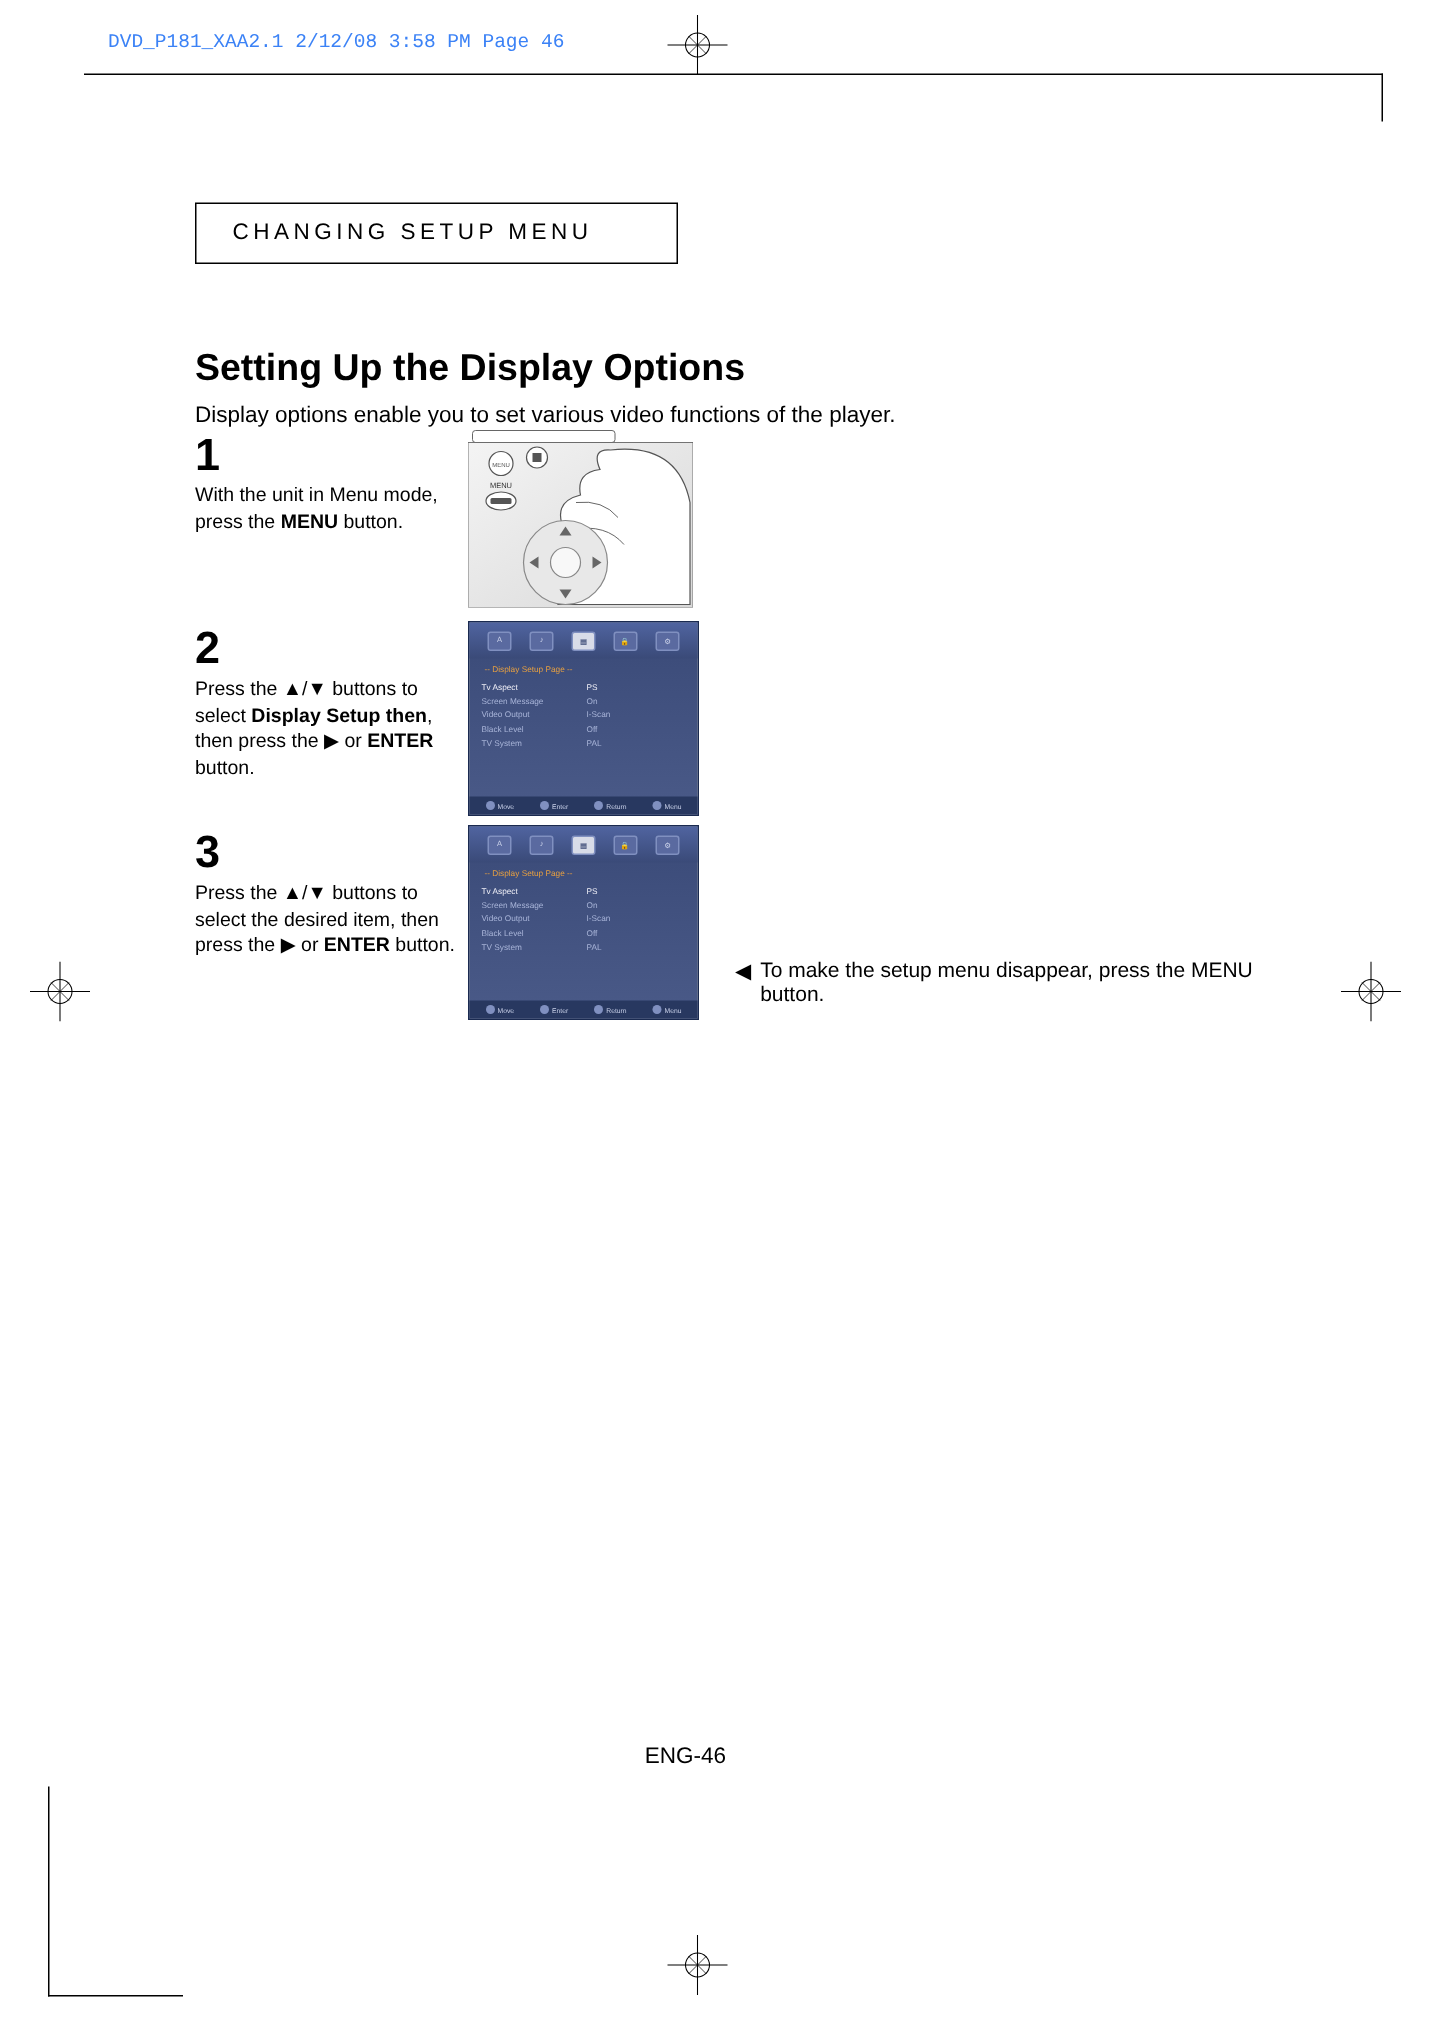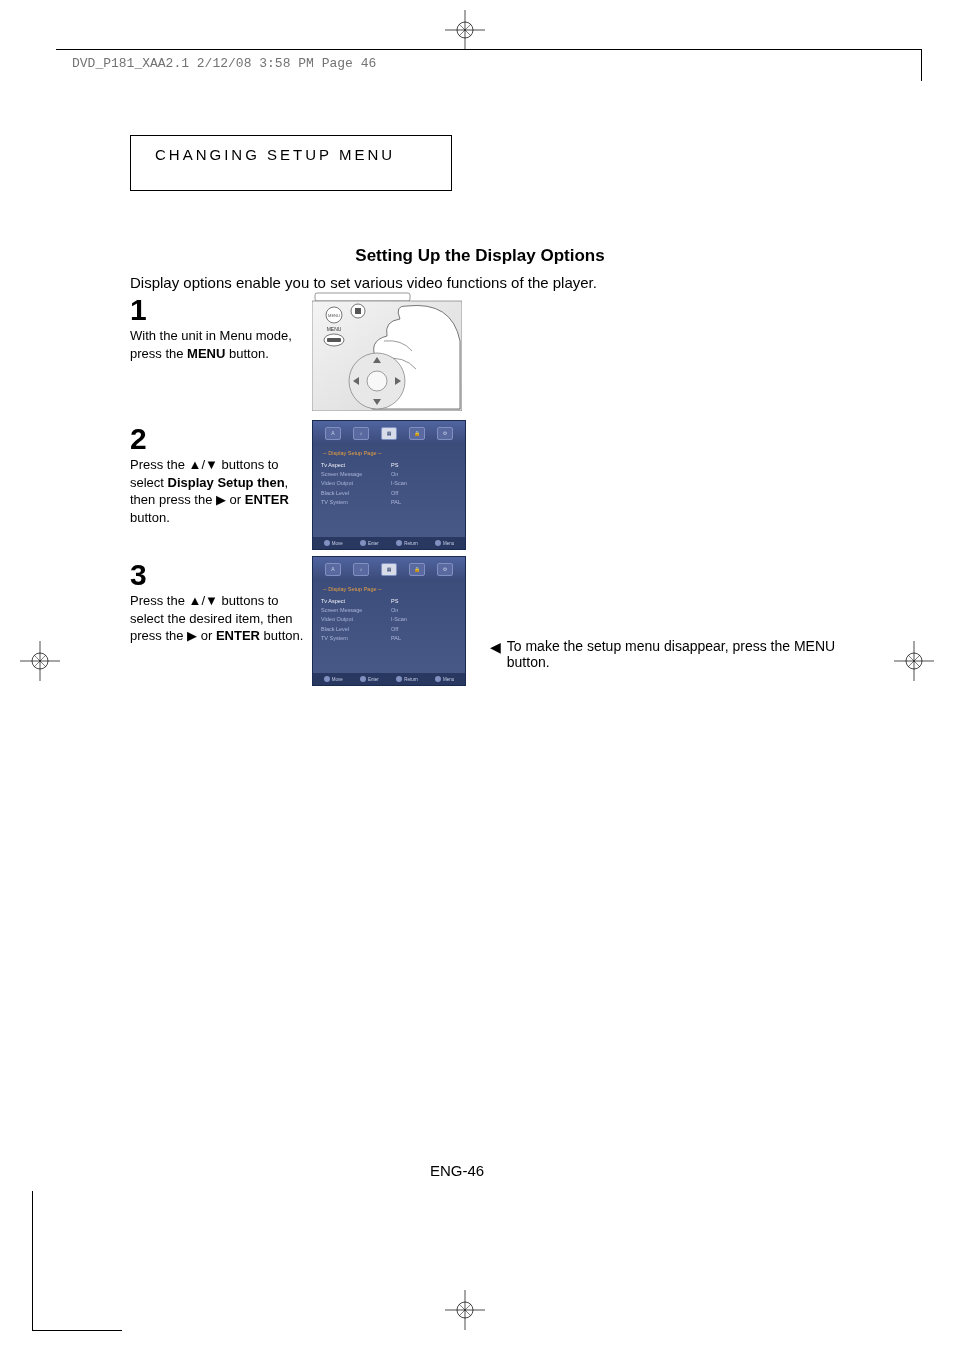--- a/index.html
+++ b/index.html
@@ -12,22 +12,21 @@
     width: 954px;
     height: 1351px;
     position: relative;
   }
   .slug {
     position: absolute;
     top: 20px;
     left: 72px;
     font-family: "Courier New", monospace;
     font-size: 13px;
-    color: #737373;
-    margin-top: 36px;
+    color: #3b82f6;
   }
   .crop-top {
     position: absolute;
     top: 10px;
     left: 435px;
     width: 60px;
     height: 40px;
   }
   .crop-bottom {
     position: absolute;
@@ -52,35 +51,34 @@
   }
   .crop svg { display:block; }
   .content-frame {
     position: absolute;
     left: 130px;
     top: 135px;
     width: 700px;
   }
   .section-box {
     border: 1px solid #000;
-    padding: 10px 16px 27px 24px;
+    padding: 10px 16px 12px 24px;
     display: inline-block;
     min-width: 280px;
   }
   .section-title {
     letter-spacing: 3px;
     font-size: 15px;
     font-variant: small-caps;
   }
   .main-title {
     font-weight: bold;
-    font-size: 17px;
+    font-size: 25px;
     margin-top: 55px;
     margin-bottom: 8px;
-    text-align: center;
   }
   .intro {
     font-size: 15px;
   }
   .step {
     display: flex;
     align-items: flex-start;
     margin-bottom: 6px;
   }
   .step-text {

